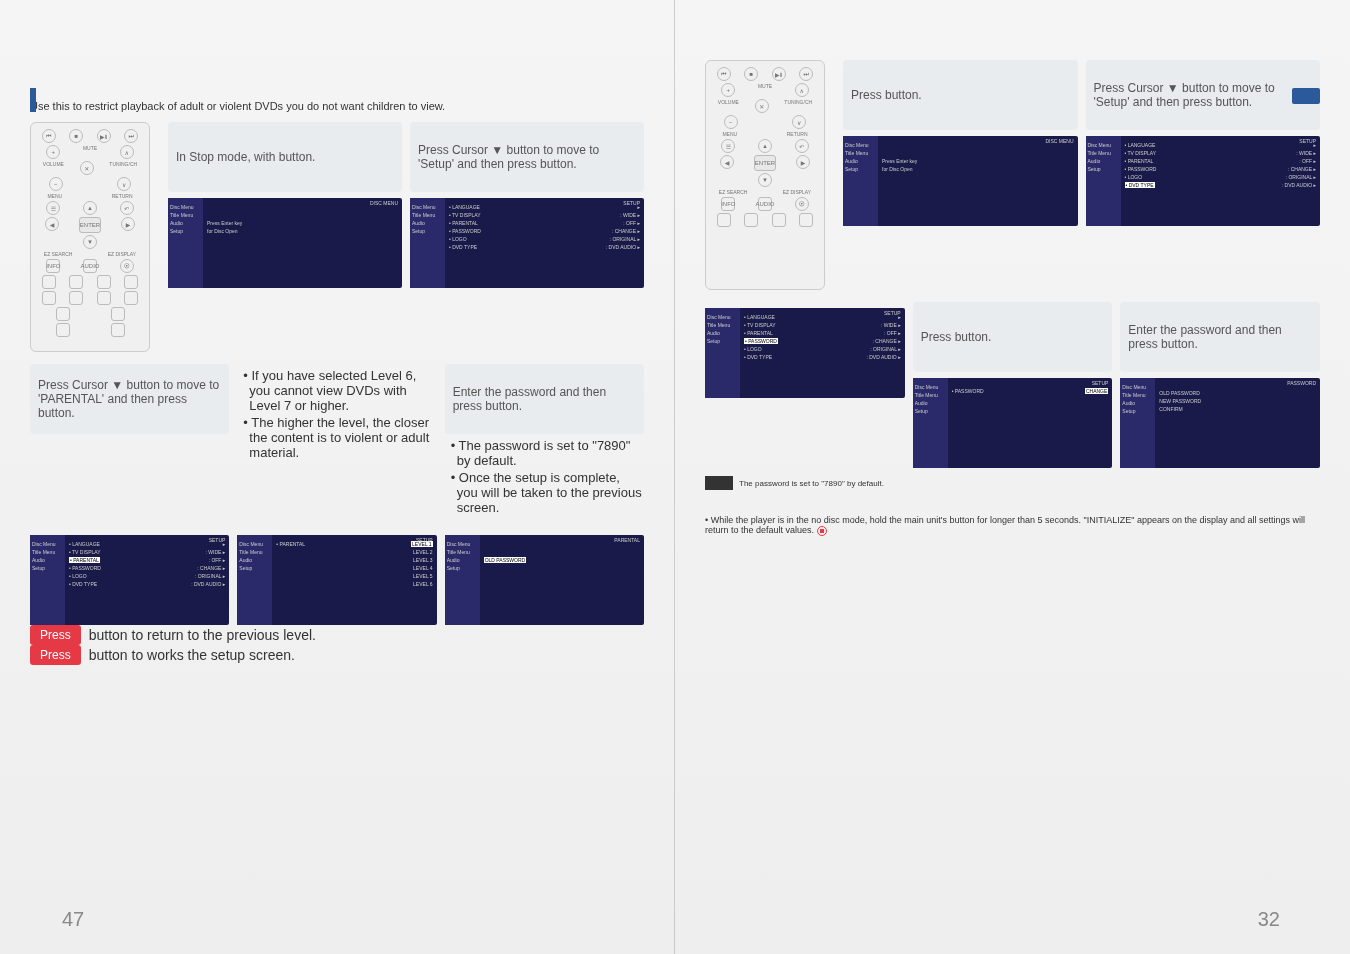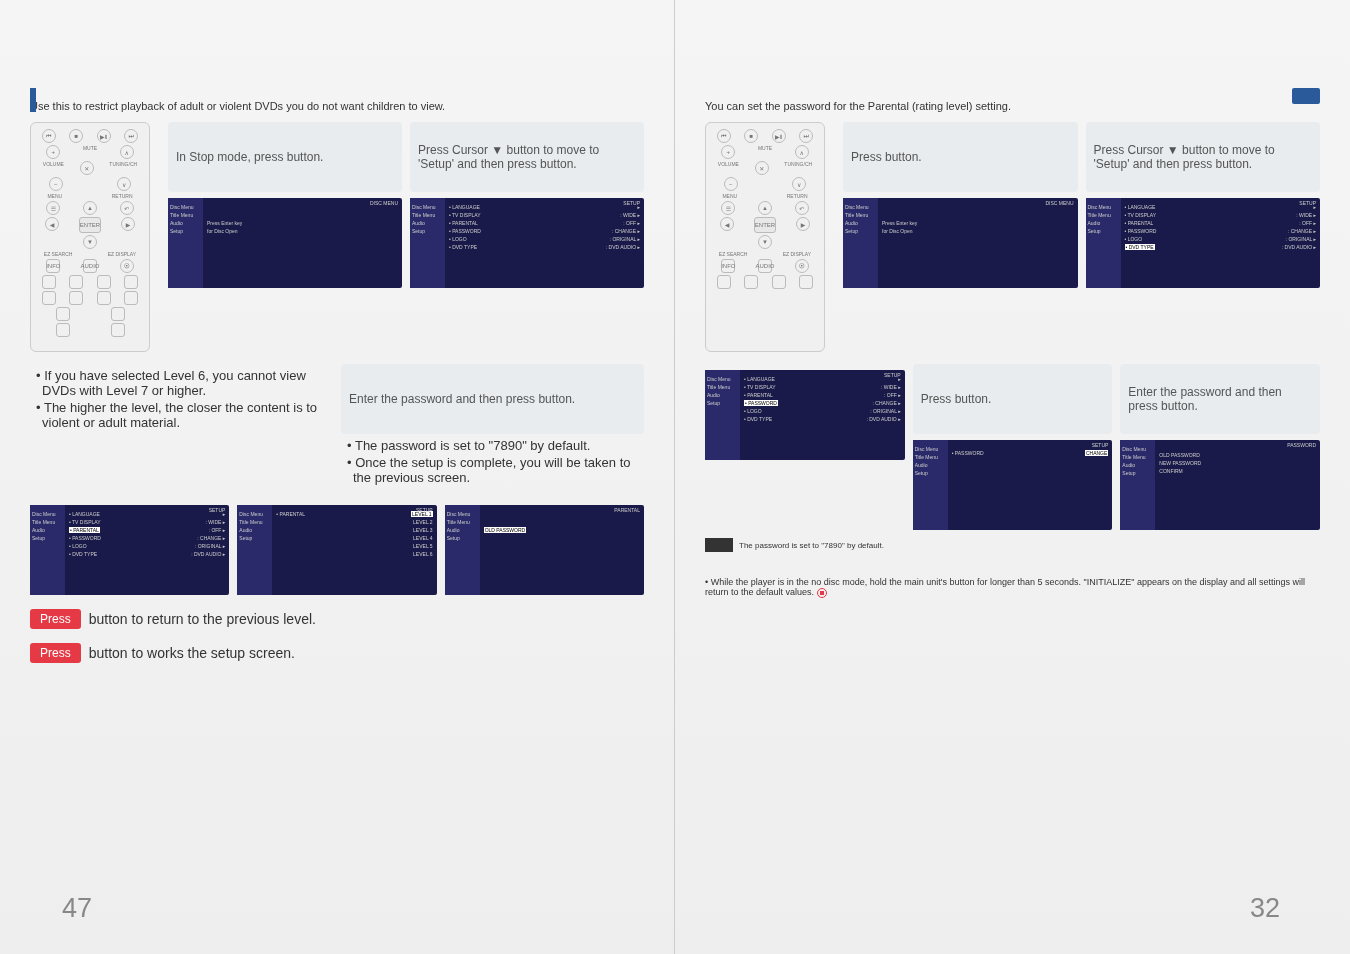--- a/index.html
+++ b/index.html
@@ -29,23 +29,23 @@
 .screenshot .main{flex:1;color:#ccc;font-size:5px;padding:4px}
 .screenshot .main div{display:flex;justify-content:space-between;margin:2px 0}
 .screenshot .hdr{position:absolute;top:2px;right:4px;font-size:5px;color:#ccc}
 .screenshot .hl{background:#fff;color:#000;padding:0 1px}
 .bullets{font-size:13px;margin-top:4px;padding-left:6px}
 .bullets li{list-style:none;margin:2px 0;text-indent:-6px;padding-left:6px}
 .bullets li::before{content:"• "}
 .row2{display:flex;gap:8px;margin-top:12px}
 .note-box{margin-top:8px;font-size:8px;display:flex;align-items:center;gap:6px}
 .note-tag{width:28px;height:14px;background:#333}
-.footer-line{margin-top:14px;font-size:14px;display:flex;align-items:center;gap:8px}
+.footer-line{font-size:14px;display:flex;align-items:center;gap:8px}
 .pill{background:#e63946;color:#fff;padding:3px 10px;border-radius:3px;font-size:12px}
-.pagenum{position:absolute;bottom:30px;font-size:27px;color:#888}
+.pagenum{position:absolute;bottom:23px;font-size:20px;color:#888}
 .pn-left{left:62px}
 .pn-right{right:70px}
 .heading-bar{position:absolute;top:88px;right:30px;width:28px;height:16px;background:#2a5a9a;border-radius:2px}
 .reset-sec{margin-top:25px;font-size:9px}
 .reset-sec li{list-style:none;margin:3px 0}
 .stop-icon{display:inline-block;width:10px;height:10px;border:1px solid #e63946;border-radius:50%;position:relative;vertical-align:middle}
 .stop-icon::before{content:"";position:absolute;width:4px;height:4px;background:#e63946;top:2px;left:2px}
 </style>
 </head>
 <body>
@@ -130,21 +130,21 @@
               <span class="btn sq"></span>
               <span class="btn sq"></span>
             </div>
         <div class="row">
               <span class="btn sq"></span>
               <span class="btn sq"></span>
             </div>
       </div>
     </div>
     <div class="step-col">
-      <div class="step-head">In Stop mode, press button.</div>
+      <div class="step-head">In Stop mode, with button.</div>
       <div class="screenshot">
         <span class="hdr">DISC MENU</span>
         <div class="side">
               <div>Disc Menu</div>
               <div>Title Menu</div>
               <div>Audio</div>
               <div>Setup</div>
             </div>
         <div class="main" style="text-align:center;padding-top:20px">
               <div>Press Enter key</div>
@@ -186,20 +186,23 @@
           <div>
                 <span>• <span>DVD TYPE</span></span>
                 <span>: <span>DVD AUDIO</span> ▸</span>
               </div>
         </div>
       </div>
     </div>
   </div>
 
   <div class="row2">
+    <div class="step-col">
+          <div class="step-head">Press Cursor ▼ button to move to 'PARENTAL' and then press button.</div>
+        </div>
     <div class="step-col">
       <ul class="bullets">
         <li>If you have selected Level 6, you cannot view DVDs with Level 7 or higher.</li>
         <li>The higher the level, the closer the content is to violent or adult material.</li>
       </ul>
     </div>
     <div class="step-col">
       <div class="step-head">Enter the password and then press button.</div>
       <ul class="bullets">
         <li>The password is set to "7890" by default.</li>
@@ -309,21 +312,20 @@
   <div class="footer-line">
     <span class="pill">Press</span>
     <span>button to works the setup screen.</span>
   </div>
 
   <div class="pagenum pn-left">47</div>
 </div>
 
 <div class="page">
   <div class="heading-bar"></div>
-  <p class="intro">You can set the password for the Parental (rating level) setting.</p>
 
   <div class="grid3">
     <div class="remote-col">
       <div class="remote">
         <div class="row">
               <span class="btn">⏮</span>
               <span class="btn">■</span>
               <span class="btn">▶Ⅱ</span>
               <span class="btn">⏭</span>
             </div>

